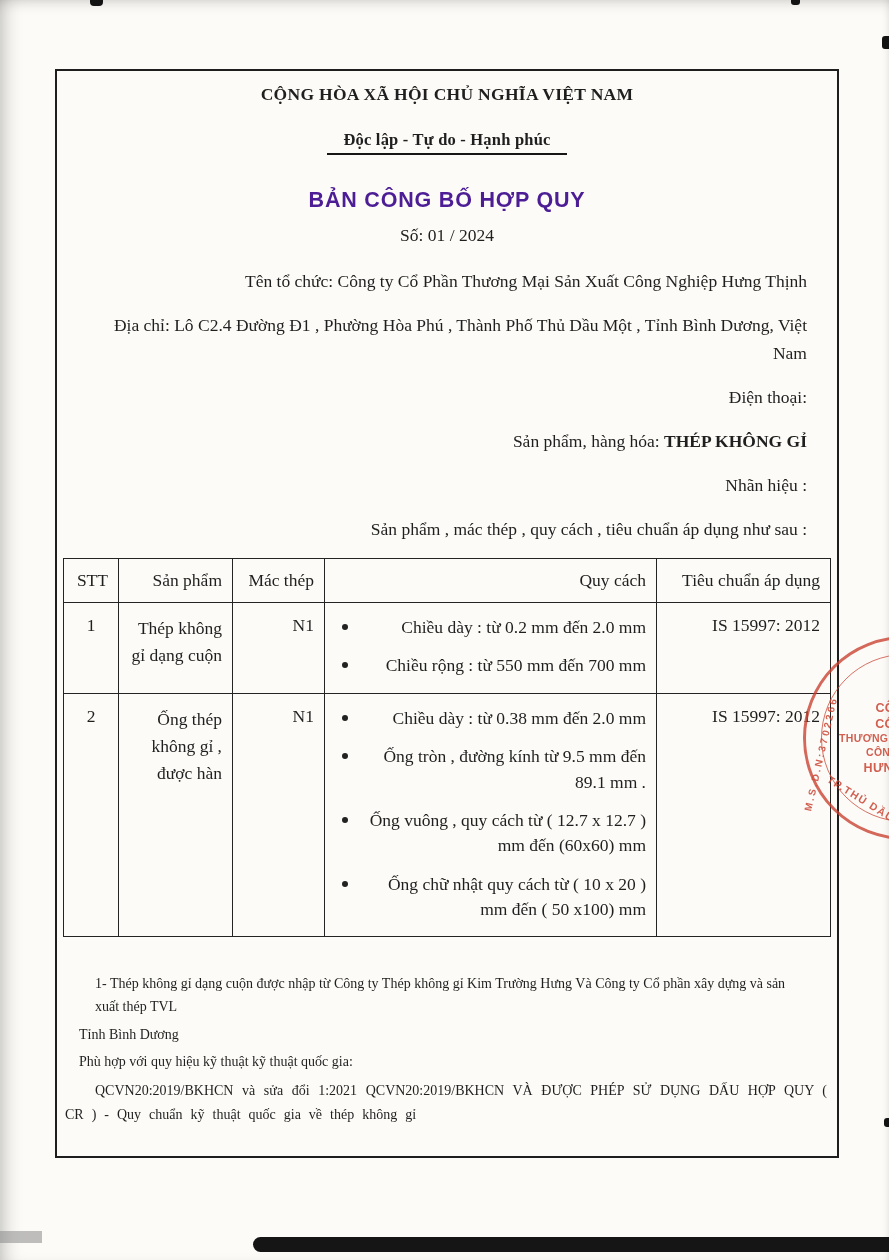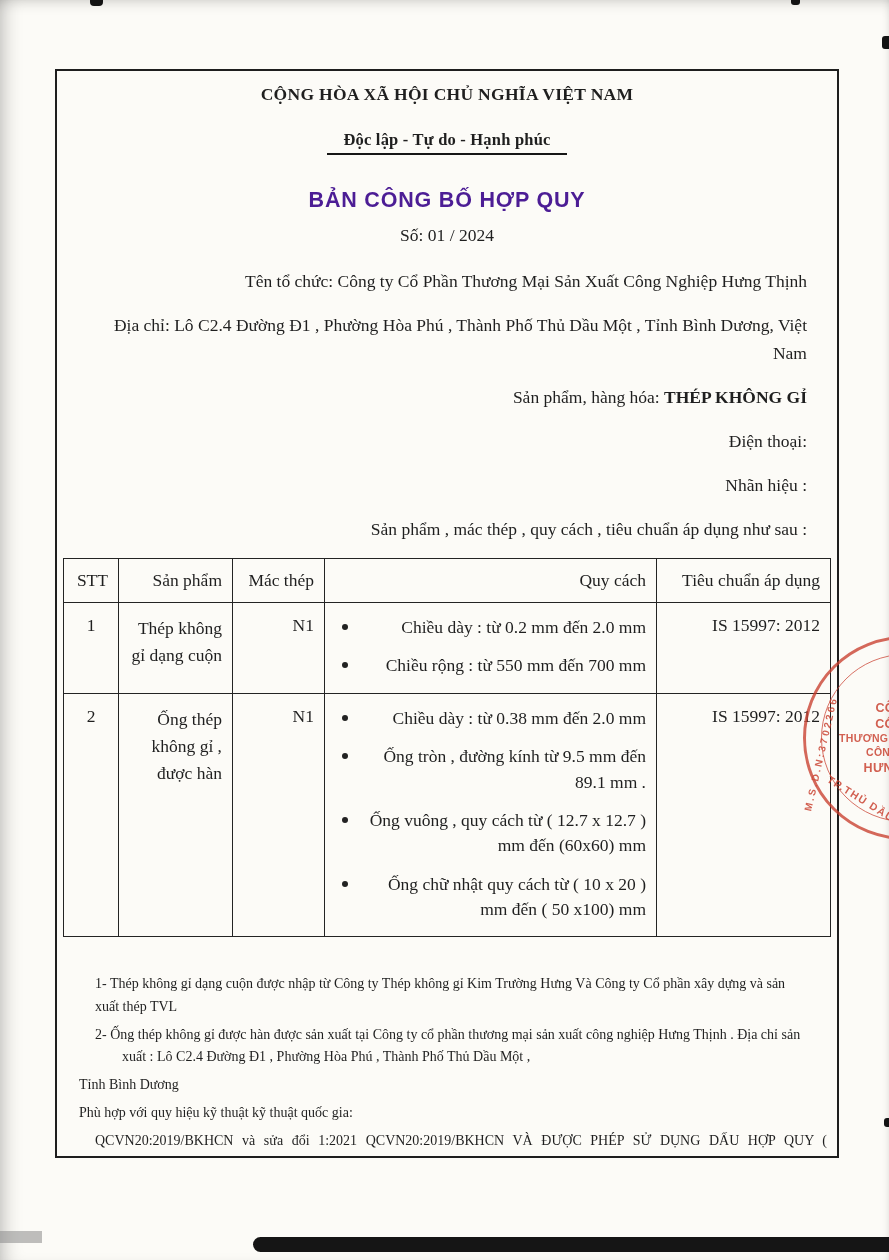--- a/index.html
+++ b/index.html
@@ -126,23 +126,23 @@
     <div class="doc-header">
       <div class="nation">CỘNG HÒA XÃ HỘI CHỦ NGHĨA VIỆT NAM</div><br>
       <div class="motto">Độc lập - Tự do - Hạnh phúc</div>
     </div>
 
     <div class="title">BẢN CÔNG BỐ HỢP QUY</div>
     <div class="doc-number">Số: 01 / 2024</div>
 
     <p class="para first">Tên tổ chức: Công ty Cổ Phần Thương Mại Sản Xuất Công Nghiệp Hưng Thịnh</p>
     <p class="para">Địa chỉ: Lô C2.4 Đường Đ1 , Phường Hòa Phú , Thành Phố Thủ Dầu Một , Tỉnh Bình Dương, Việt Nam</p>
+    <p class="para">Điện thoại:</p>
+
     <p class="para indent"><span>Sản phẩm, hàng hóa: </span><span class="product-value">THÉP KHÔNG GỈ</span></p>
-
-    <p class="para">Điện thoại:</p>
     <p class="para indent">Nhãn hiệu :</p>
     <p class="para indent">Sản phẩm , mác thép , quy cách , tiêu chuẩn áp dụng như sau :</p>
 
     <table class="spec-table">
       <thead>
         <tr>
           <th class="col-stt cell-center">STT</th>
           <th class="col-sanpham">Sản phẩm</th>
           <th class="col-macthep">Mác thép</th>
           <th class="col-quycach">Quy cách</th>
@@ -174,21 +174,20 @@
               <li>Ống chữ nhật quy cách từ ( 10 x 20 ) mm đến ( 50 x100) mm</li>
             </ul>
           </td>
           <td class="cell-tieuchuan">IS 15997: 2012</td>
         </tr>
       </tbody>
     </table>
 
     <div class="notes">
       <p class="note">1-  Thép không gỉ dạng cuộn được nhập từ Công ty Thép không gỉ Kim Trường Hưng Và Công ty Cổ phần xây dựng và sản xuất thép TVL</p>
-      <p class="note hang">2-  Ống thép không gỉ được hàn được sản xuất tại Công ty cổ phần thương mại sản xuất công nghiệp Hưng Thịnh . Địa chỉ sản xuất : Lô C2.4 Đường Đ1 , Phường Hòa Phú , Thành Phố Thủ Dầu Một ,</p>
       <p class="note shift">Tỉnh Bình Dương</p>
       <p class="note shift">Phù hợp với quy hiệu kỹ thuật kỹ thuật quốc gia:</p>
       <p class="note justify">QCVN20:2019/BKHCN và sửa đổi 1:2021 QCVN20:2019/BKHCN VÀ ĐƯỢC PHÉP SỬ DỤNG DẤU HỢP QUY ( CR ) -  Quy chuẩn kỹ thuật quốc gia về thép không gỉ</p>
     </div>
 
   </div>
 
   <div class="stamp">
     <div class="stamp-inner">
       <div class="stamp-line">CÔNG TY</div>

